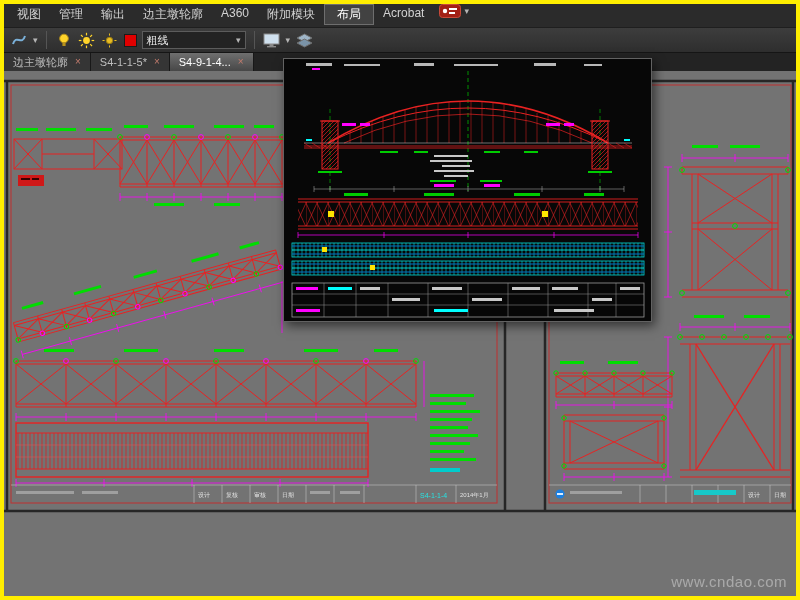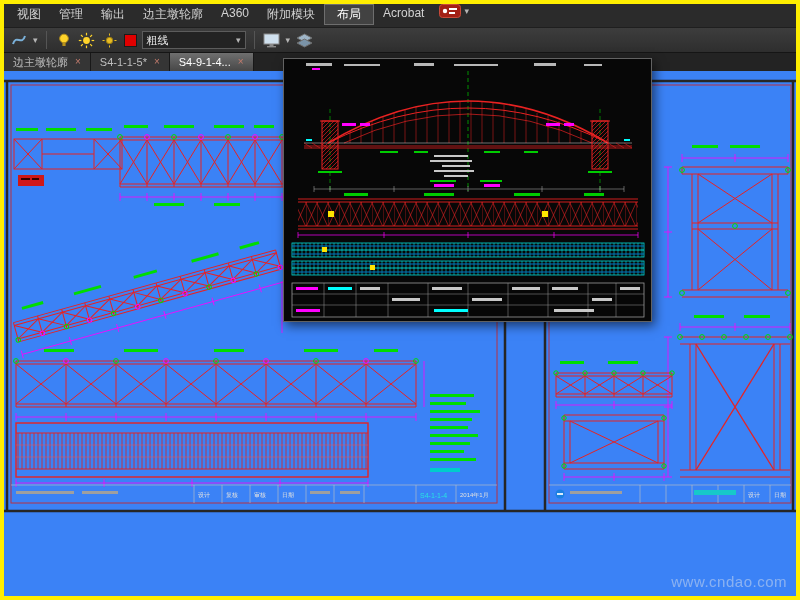--- a/index.html
+++ b/index.html
@@ -21,21 +21,21 @@
   .swatch{width:13px;height:13px;background:#e00000;border:1px solid #1a1a1a}
   .combo{display:flex;align-items:center;justify-content:space-between;width:104px;height:18px;background:#232323;border:1px solid #5c5c5c;color:#ececec;font-size:11px;padding:0 4px}
 
   
   .tabbar{height:18px;background:#232323;display:flex;align-items:stretch;font-size:11px}
   .tab{display:flex;align-items:center;gap:7px;padding:0 9px;background:#353535;color:#bfbfbf;border-right:1px solid #181818;white-space:nowrap}
   .tab.active{background:linear-gradient(#6f6f6f,#474747);color:#fff}
   .tab-close{color:#c27b6d;font-size:10px;line-height:1}
 
   
-  .canvas{position:relative;height:525px;background:#3b82f6;overflow:hidden}
+  .canvas{position:relative;height:525px;background:#737373;overflow:hidden}
   .canvas>svg{position:absolute;left:0;top:0}
 
   
   .float-window{position:absolute;left:279px;top:54px;width:369px;height:264px;background:#070707;border:1px solid #626262;box-shadow:3px 4px 10px rgba(0,0,0,.55);z-index:30;overflow:hidden}
 
   .watermark{position:absolute;right:9px;bottom:6px;font-size:15px;color:rgba(235,235,235,.45);letter-spacing:.5px;z-index:40}
 
   svg text{font-family:"Liberation Sans",sans-serif}
 </style>
 </head>

